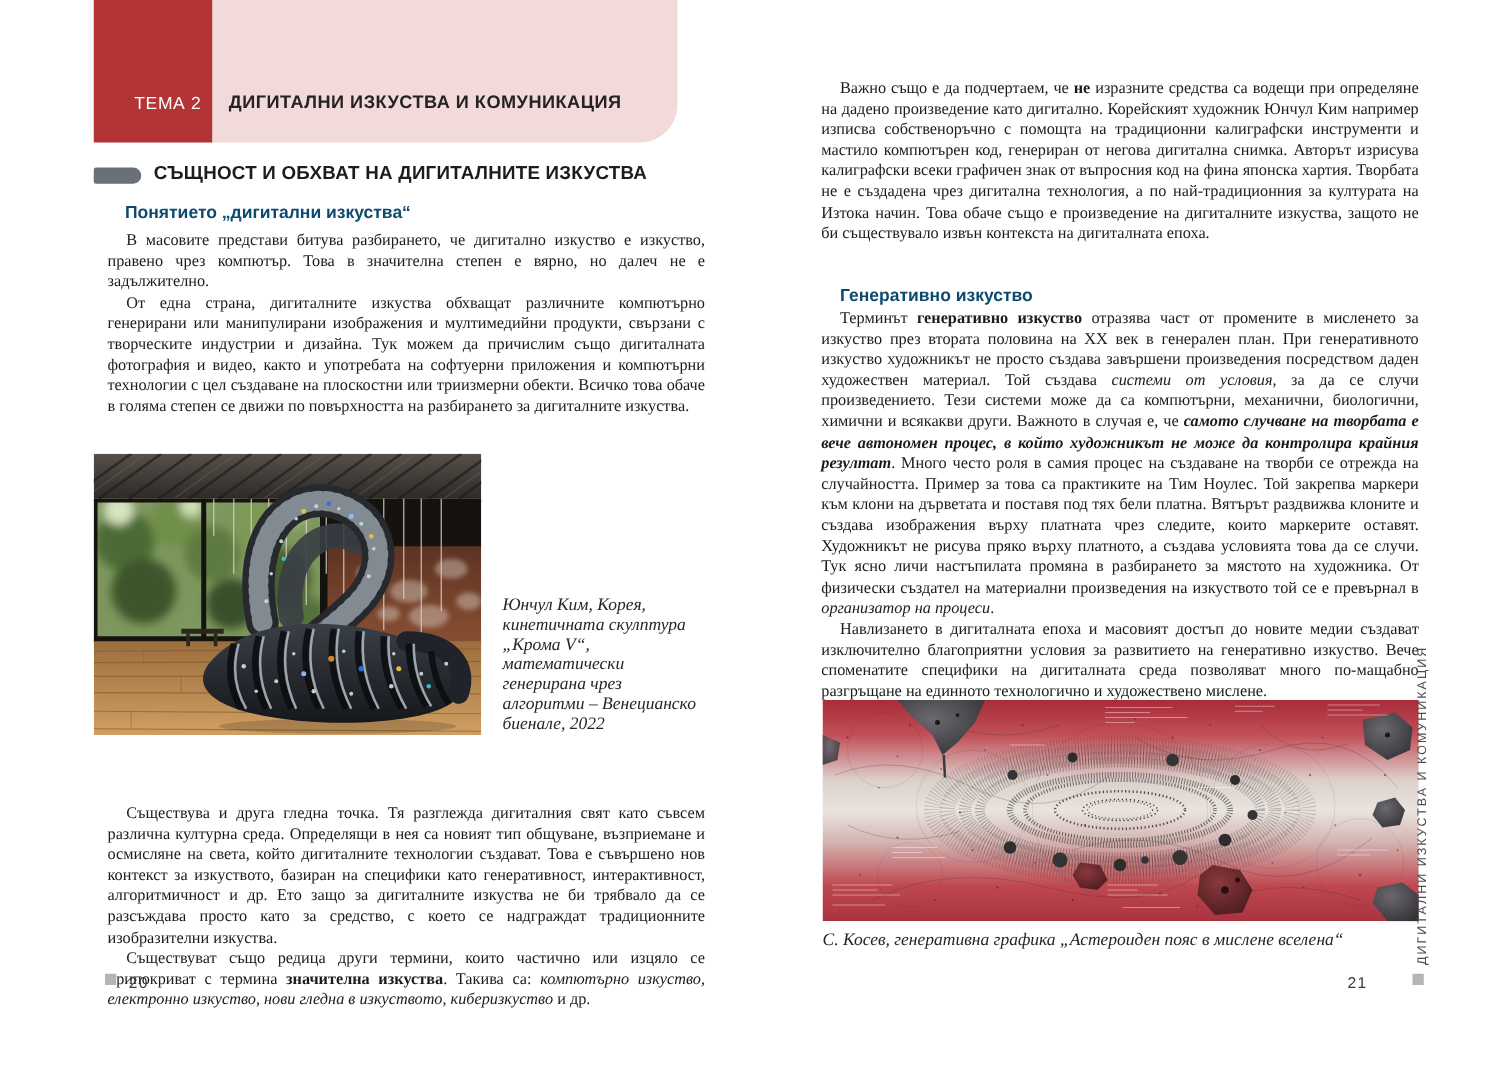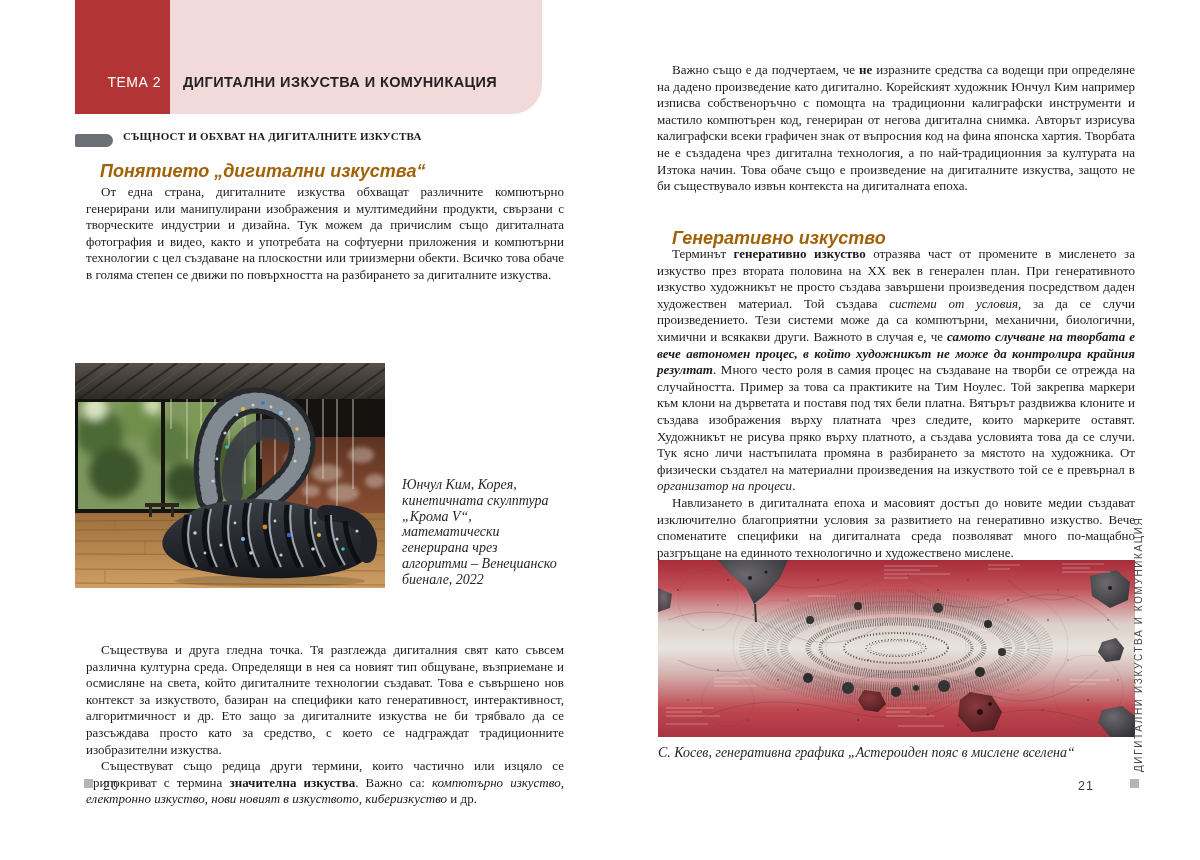--- a/index.html
+++ b/index.html
@@ -15,24 +15,24 @@
     display:flex;align-items:flex-end;justify-content:flex-end;padding:0 9px 24px 0;box-sizing:border-box;}
   .tema-box span{color:#fff;font-family:"Liberation Sans",sans-serif;font-size:14px;letter-spacing:.5px;}
   .header-pink{left:170px;top:0;width:372px;height:114px;background:var(--header-pink);
     border-bottom-right-radius:30px;display:flex;align-items:flex-end;padding:0 0 24px 13px;box-sizing:border-box;}
   .header-pink span{font-family:"Liberation Sans",sans-serif;font-weight:bold;font-size:14.5px;
     color:#262223;letter-spacing:.4px;}
 
   
   .section-bar{left:75px;top:134px;width:38px;height:13px;background:var(--section-bar-gray);
     border-radius:2px 7px 7px 2px;}
-  .section-title{left:123px;top:130px;margin:0;font-family:Liberation Serif, serif;
-    font-weight:bold;font-size:11px;color:#1d1b1c;letter-spacing:.2px;}
-
-  .subhead{margin:0;font-family:"Liberation Sans",sans-serif;font-weight:bold;font-size:18px;color:#a16207;font-style:italic;}
+  .section-title{left:123px;top:130px;margin:0;font-family:Liberation Sans, sans-serif;
+    font-weight:bold;font-size:15px;color:#1d1b1c;letter-spacing:.2px;}
+
+  .subhead{margin:0;font-family:"Liberation Sans",sans-serif;font-weight:bold;font-size:14px;color:#0c4a6e;}
   .subhead-left{left:100px;top:161px;}
   .subhead-right{left:672px;top:228px;}
 
   
   .textcol{width:478px;font-size:13px;line-height:16.6px;text-align:justify;}
   .textcol p{margin:0;text-indent:15px;}
   .b{font-weight:bold;} .i{font-style:italic;}
   .lcol{left:86px;} .rcol{left:657px;}
   .lblock1{top:184px;} .lblock2{top:594px;margin-top:48px;}
   .rblock1{top:62px;} .rblock2{top:246px;}
@@ -68,20 +68,21 @@
     <div class="abs header-pink">
       <span>ДИГИТАЛНИ ИЗКУСТВА И КОМУНИКАЦИЯ</span>
     </div>
 
     <div class="abs section-bar"></div>
     <h1 class="abs section-title">СЪЩНОСТ И ОБХВАТ НА ДИГИТАЛНИТЕ ИЗКУСТВА</h1>
 
     <h2 class="abs subhead subhead-left">Понятието „дигитални изкуства“</h2>
 
     <div class="abs textcol lcol lblock1">
+      <p><span>В масовите представи битува разбирането, че дигитално изкуство е изкуство, правено чрез компютър. Това в значителна степен е вярно, но далеч не е задължително.</span></p>
       <p><span>От една страна, дигиталните изкуства обхващат различните компютърно генерирани или манипулирани изображения и мултимедийни продукти, свързани с творческите индустрии и дизайна. Тук можем да причислим също дигиталната фотография и видео, както и употребата на софтуерни приложения и компютърни технологии с цел създаване на плоскостни или триизмерни обекти. Всичко това обаче в голяма степен се движи по повърхността на разбирането за дигиталните изкуства.</span></p>
     </div>
 
     <svg class="abs fig fig-left" viewBox="0 0 310 225" width="310" height="225" preserveAspectRatio="none">
       <defs>
         <linearGradient id="floorg" x1="0" y1="0" x2="0" y2="1">
           <stop offset="0" stop-color="#9c6e3d"></stop>
             <stop offset="1" stop-color="#cf9f63"></stop>
         </linearGradient>
         <linearGradient id="wallg" x1="0" y1="0" x2="0" y2="1">
@@ -273,21 +274,21 @@
           <circle cx="168" cy="176" r="2" fill="#8fc1ff"></circle>
             <circle cx="268" cy="186" r="1.8" fill="#3fc0c9"></circle>
         </g>
       </g>
     </svg>
 
     <div class="abs caption caption-left">Юнчул Ким, Корея, кинетичната скулптура „Крома V“, математически генерирана чрез алгоритми – Венецианско биенале, 2022</div>
 
     <div class="abs textcol lcol lblock2">
       <p><span>Съществува и друга гледна точка. Тя разглежда дигиталния свят като съвсем различна културна среда. Определящи в нея са новият тип общуване, възприемане и осмисляне на света, който дигиталните технологии създават. Това е съвършено нов контекст за изкуството, базиран на специфики като генеративност, интерактивност, алгоритмичност и др. Ето защо за дигиталните изкуства не би трябвало да се разсъждава просто като за средство, с което се надграждат традиционните изобразителни изкуства.</span></p>
-      <p><span>Съществуват също редица други термини, които частично или изцяло се припокриват с термина </span><span class="b">значителна изкуства</span><span>. Важно са: </span><span class="i">компютърно изкуство, електронно изкуство, нови новият в изкуството, киберизкуство</span><span> и др.</span></p>
+      <p><span>Съществуват също редица други термини, които частично или изцяло се припокриват с термина </span><span class="b">значителна изкуства</span><span>. Такива са: </span><span class="i">компютърно изкуство, електронно изкуство, нови гледна в изкуството, киберизкуство</span><span> и др.</span></p>
     </div>
 
     <div class="abs footer footer-left">
       <span class="pagesq"></span>
       <span>20</span>
     </div>
   </div>
 
   <div>
 

